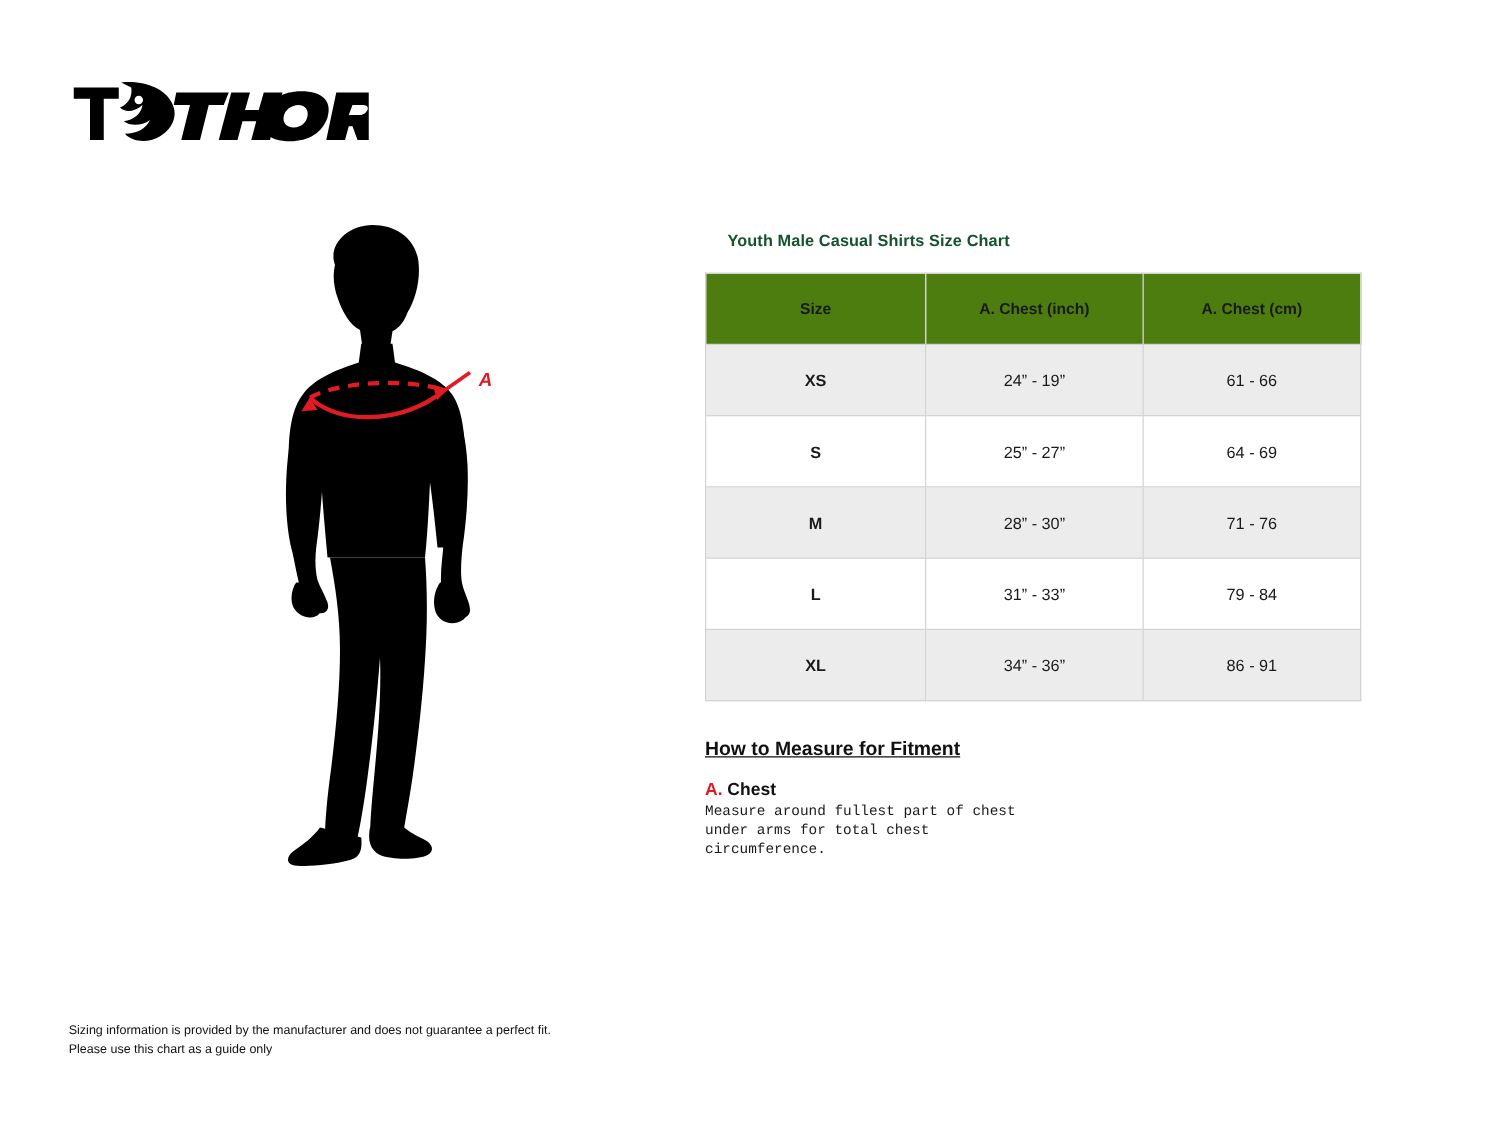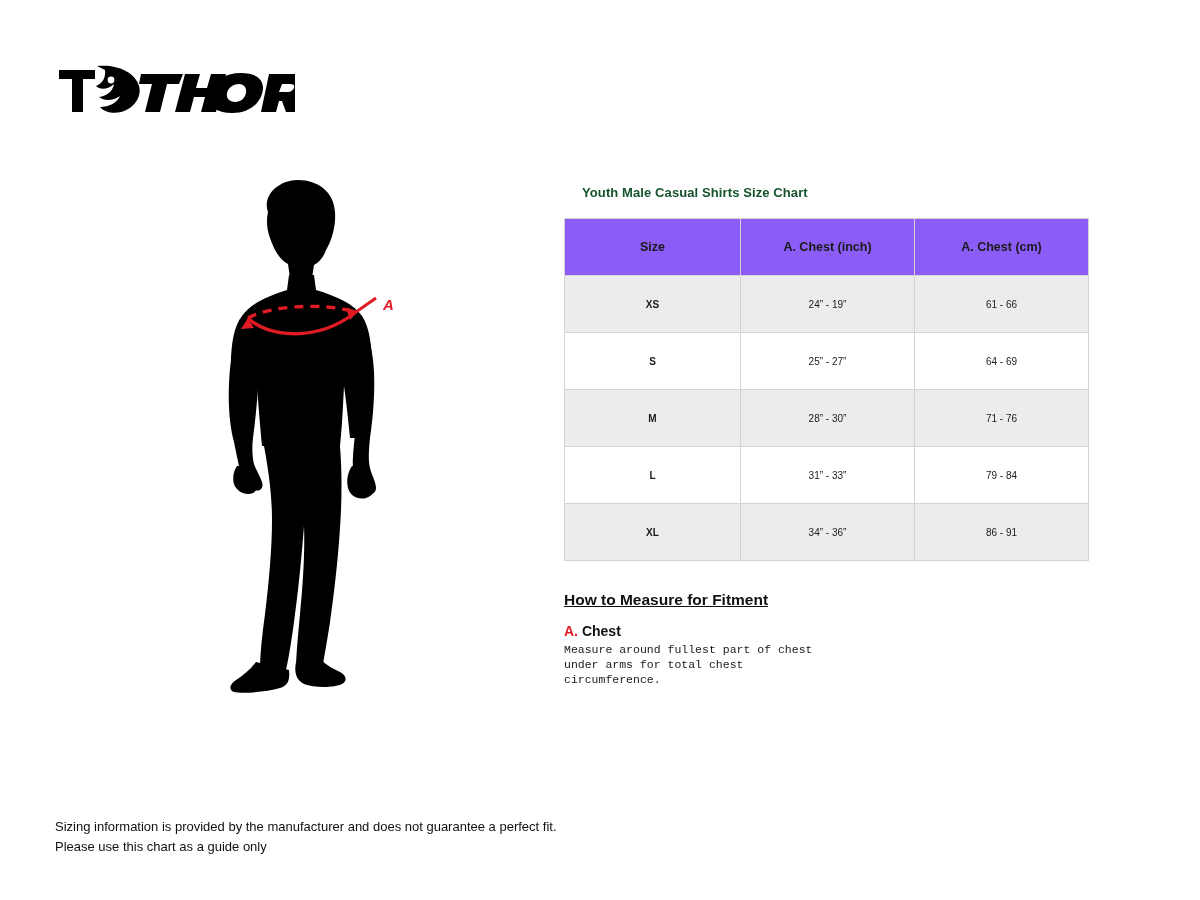--- a/index.html
+++ b/index.html
@@ -66,25 +66,25 @@
     border-collapse: collapse;
     width: 524px;
     table-layout: fixed;
   }
   table.size-table th,
   table.size-table td {
     border: 1px solid #d4d4d4;
     height: 54px;
     text-align: center;
     vertical-align: middle;
-    font-size: 10px;
+    font-size: 13px;
     color: #1a1a1a;
   }
   table.size-table thead th {
-    background: #8b5cf6;
+    background: #4d7c0f;
     font-weight: bold;
     font-size: 12.5px;
   }
   table.size-table tbody tr:nth-child(odd) td {
     background: #ececec;
   }
   table.size-table tbody tr:nth-child(even) td {
     background: #ffffff;
   }
   table.size-table tbody td:first-child {
@@ -118,21 +118,21 @@
     margin-top: 3px;
     max-width: 250px;
     font-family: Liberation Mono, monospace;
   }
 
   
   .footer {
     position: absolute;
     left: 55px;
     top: 817px;
-    font-size: 13px;
+    font-size: 10px;
     color: #111111;
     line-height: 1.5;
   }
 </style>
 </head>
 <body>
 
 <div class="logo">
   <svg width="240" height="60" viewBox="0 0 240 60" xmlns="http://www.w3.org/2000/svg">
 

